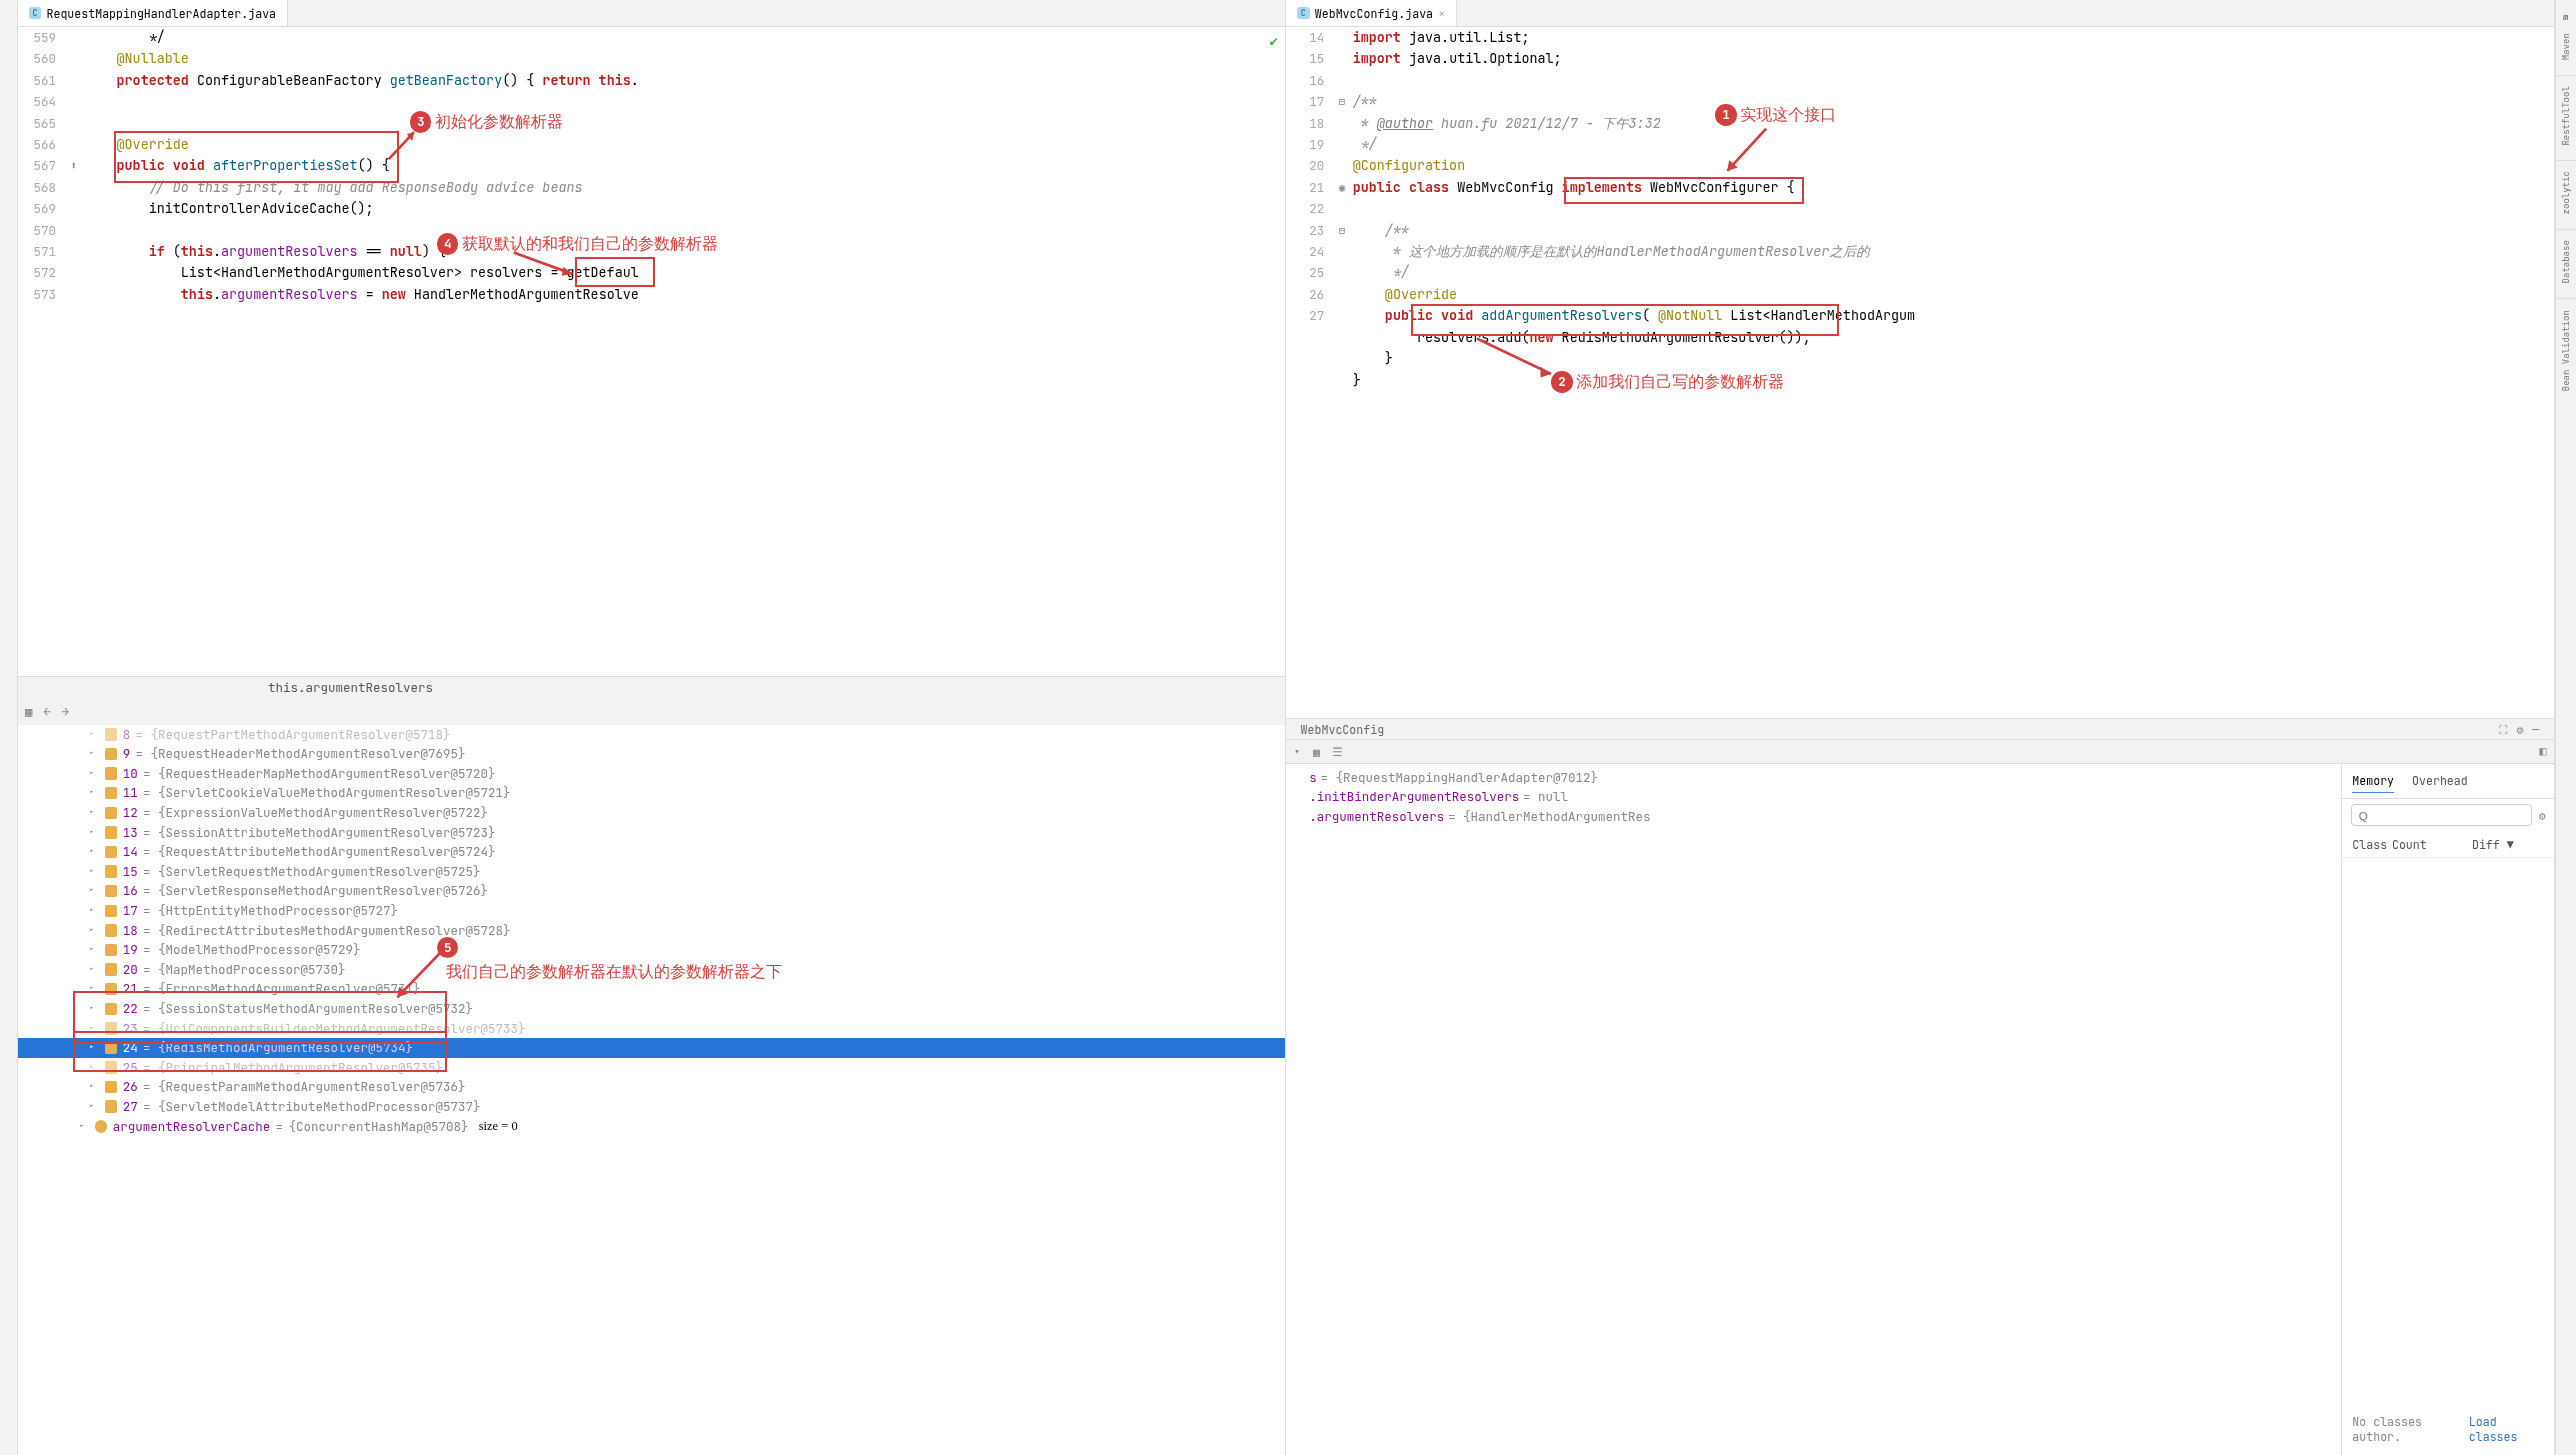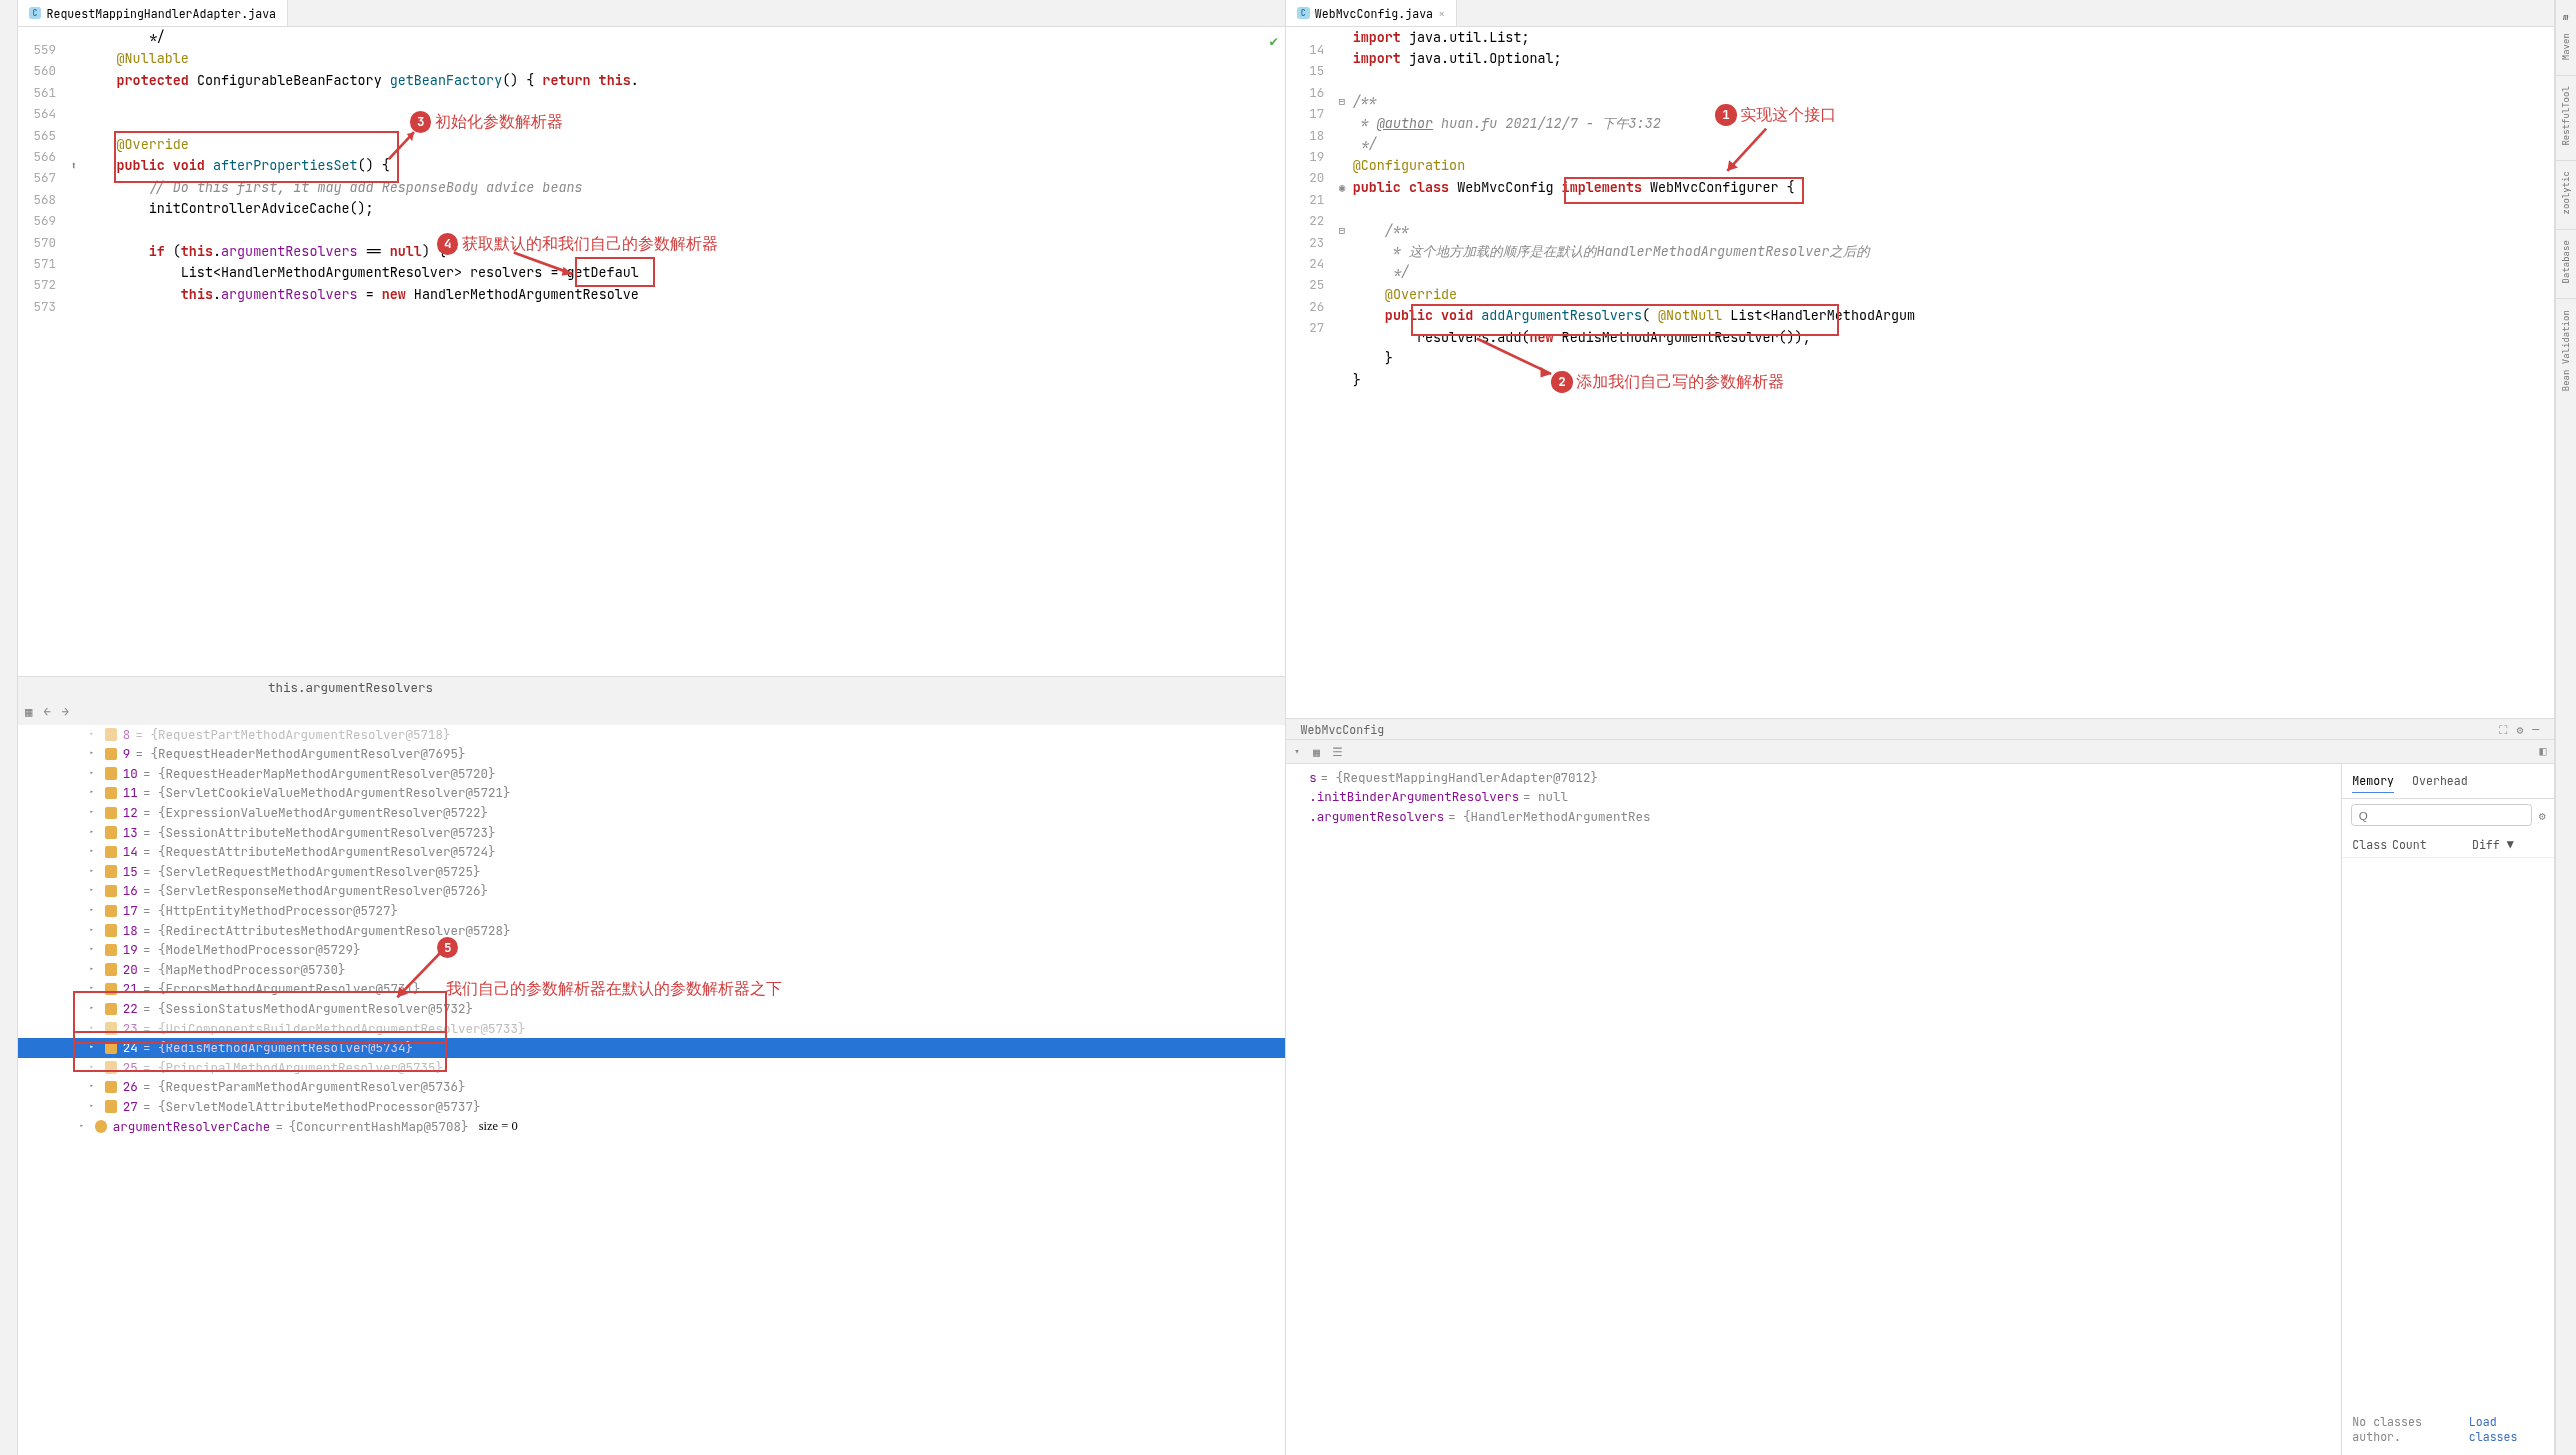--- a/index.html
+++ b/index.html
@@ -12,21 +12,21 @@
 .right-tools .m-icon { font-style: italic; font-weight: bold; color: #666; transform: none; writing-mode: initial; padding: 3.6px; }
 .editors { flex: 1; display: flex; flex-direction: column; }
 .split { flex: 1; display: flex; min-height: 0; }
 .pane { flex: 1; display: flex; flex-direction: column; min-width: 0; border-right: 0.9px solid #ddd; }
 .tabs { height: 27px; background: #f2f2f2; border-bottom: 0.9px solid #ddd; display: flex; align-items: stretch; }
 .tab { display: flex; align-items: center; padding: 0 10.7px; border-right: 0.9px solid #ddd; gap: 5.3px; }
 .tab.active { background: #fff; }
 .tab-icon { width: 12.5px; height: 12.5px; border-radius: 2.7px; background: #a8d8f0; display: flex; align-items: center; justify-content: center; font-size: 8px; color: #2a7aa8; font-weight: bold; }
 .tab-close { color: #aaa; cursor: pointer; }
 .code-area { flex: 1; display: flex; overflow: hidden; position: relative; }
-.line-nums { width: 45px; text-align: right; padding-right: 7.1px; color: #aaa; background: #fff; user-select: none; line-height: 21.4px; font-size: 12.5px; margin-top: 12px; }
+.line-nums { width: 45px; text-align: right; padding-right: 7.1px; color: #aaa; background: #fff; user-select: none; line-height: 21.4px; font-size: 12.5px; }
 .gutter-marks { width: 21.4px; background: #fff; line-height: 21.4px; font-size: 10.7px; color: #888; text-align: center; }
 .code { flex: 1; white-space: pre; line-height: 21.4px; font-size: 13.4px; position: relative; overflow: hidden; }
 .kw { color: #b91c1c; font-weight: 600; }
 .ann { color: #9e880d; }
 .annu { color: #808080; text-decoration: underline; font-style: italic; }
 .com { color: #8c8c8c; font-style: italic; }
 .mth { color: #00627a; }
 .fld { color: #871094; }
 .highlight-box { border: 2.7px solid #d23f3f; position: absolute; pointer-events: none; }
 .callout { position: absolute; color: #d23f3f; font-size: 16px; font-weight: 500; display: flex; align-items: center; gap: 3.6px; }
@@ -262,21 +262,21 @@
             <span style="width:12.5px;height:12.5px;border-radius:50%;background:#e8b04a;display:inline-block;"></span>
             <span class="tree-key">argumentResolverCache</span>
             <span class="tree-val">= </span>
               <span class="tree-val">{ConcurrentHashMap@5708}</span>
             <span style="margin-left:5px;font-family:Liberation Serif, serif;">size = 0</span>
           </div>
 
           <div class="callout" style="top:260px; left:419px;">
             <span class="bubble">5</span>
           </div>
-          <div class="callout" style="top:302px; left:428px;">
+          <div class="callout" style="top:285px; left:428px;">
             <span>我们自己的参数解析器在默认的参数解析器之下</span>
           </div>
           <svg class="svg-arrow" style="top:269px; left:374px;" width="62" height="62" viewBox="0 0 70 70">
               <line x1="60" y1="2" x2="6" y2="58" stroke="#d23f3f" stroke-width="3"></line>
               <polygon points="6,58 8,46 18,54" fill="#d23f3f"></polygon>
             </svg>
           <div class="highlight-box" style="top:314px; left:55px; width:374px; height:53px;"></div>
           <div class="highlight-box" style="top:354px; left:55px; width:374px; height:41px;"></div>
         </div>
       </div>

